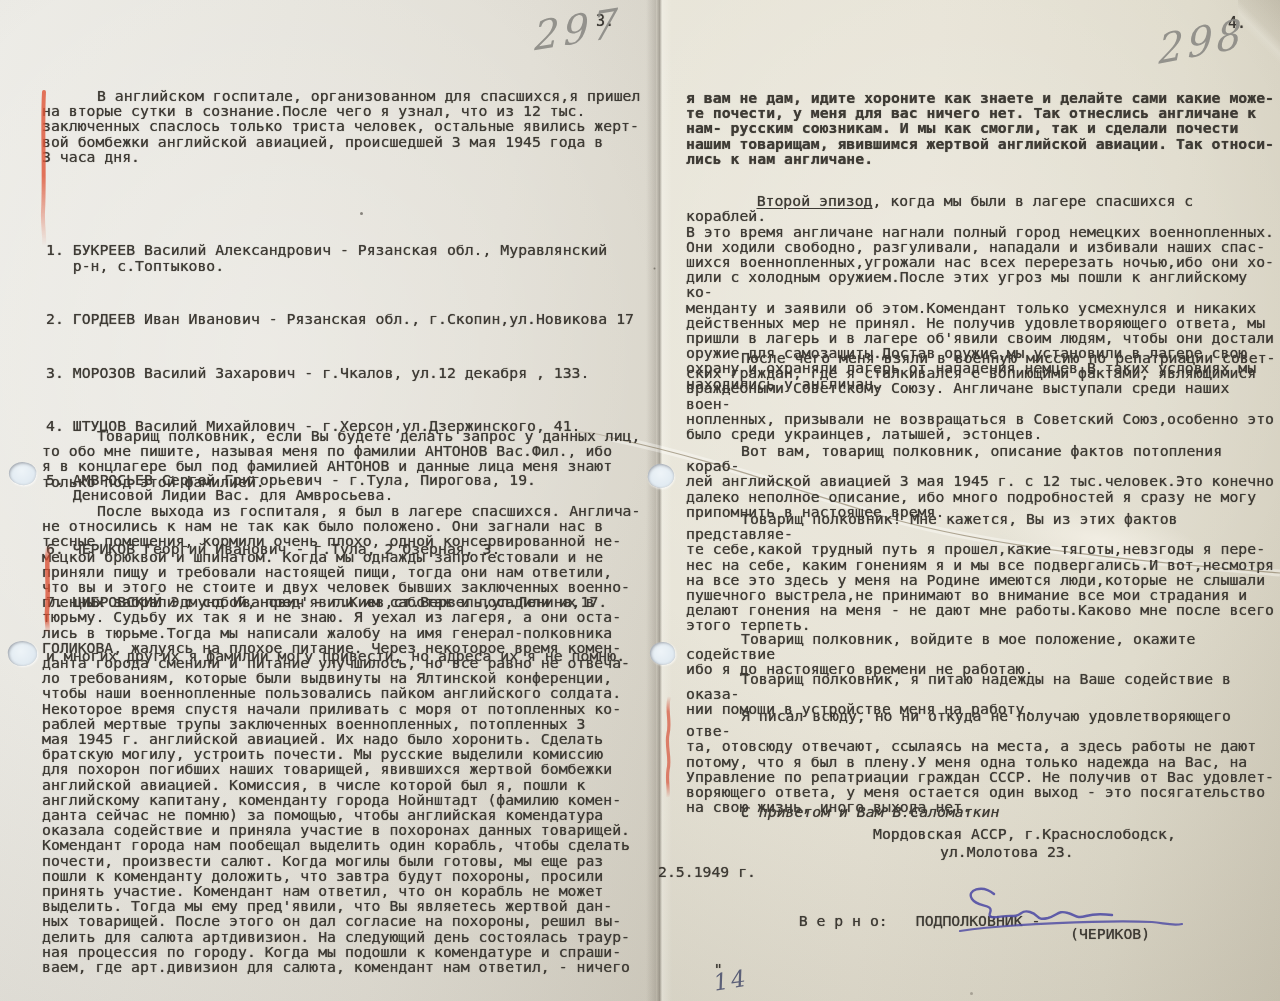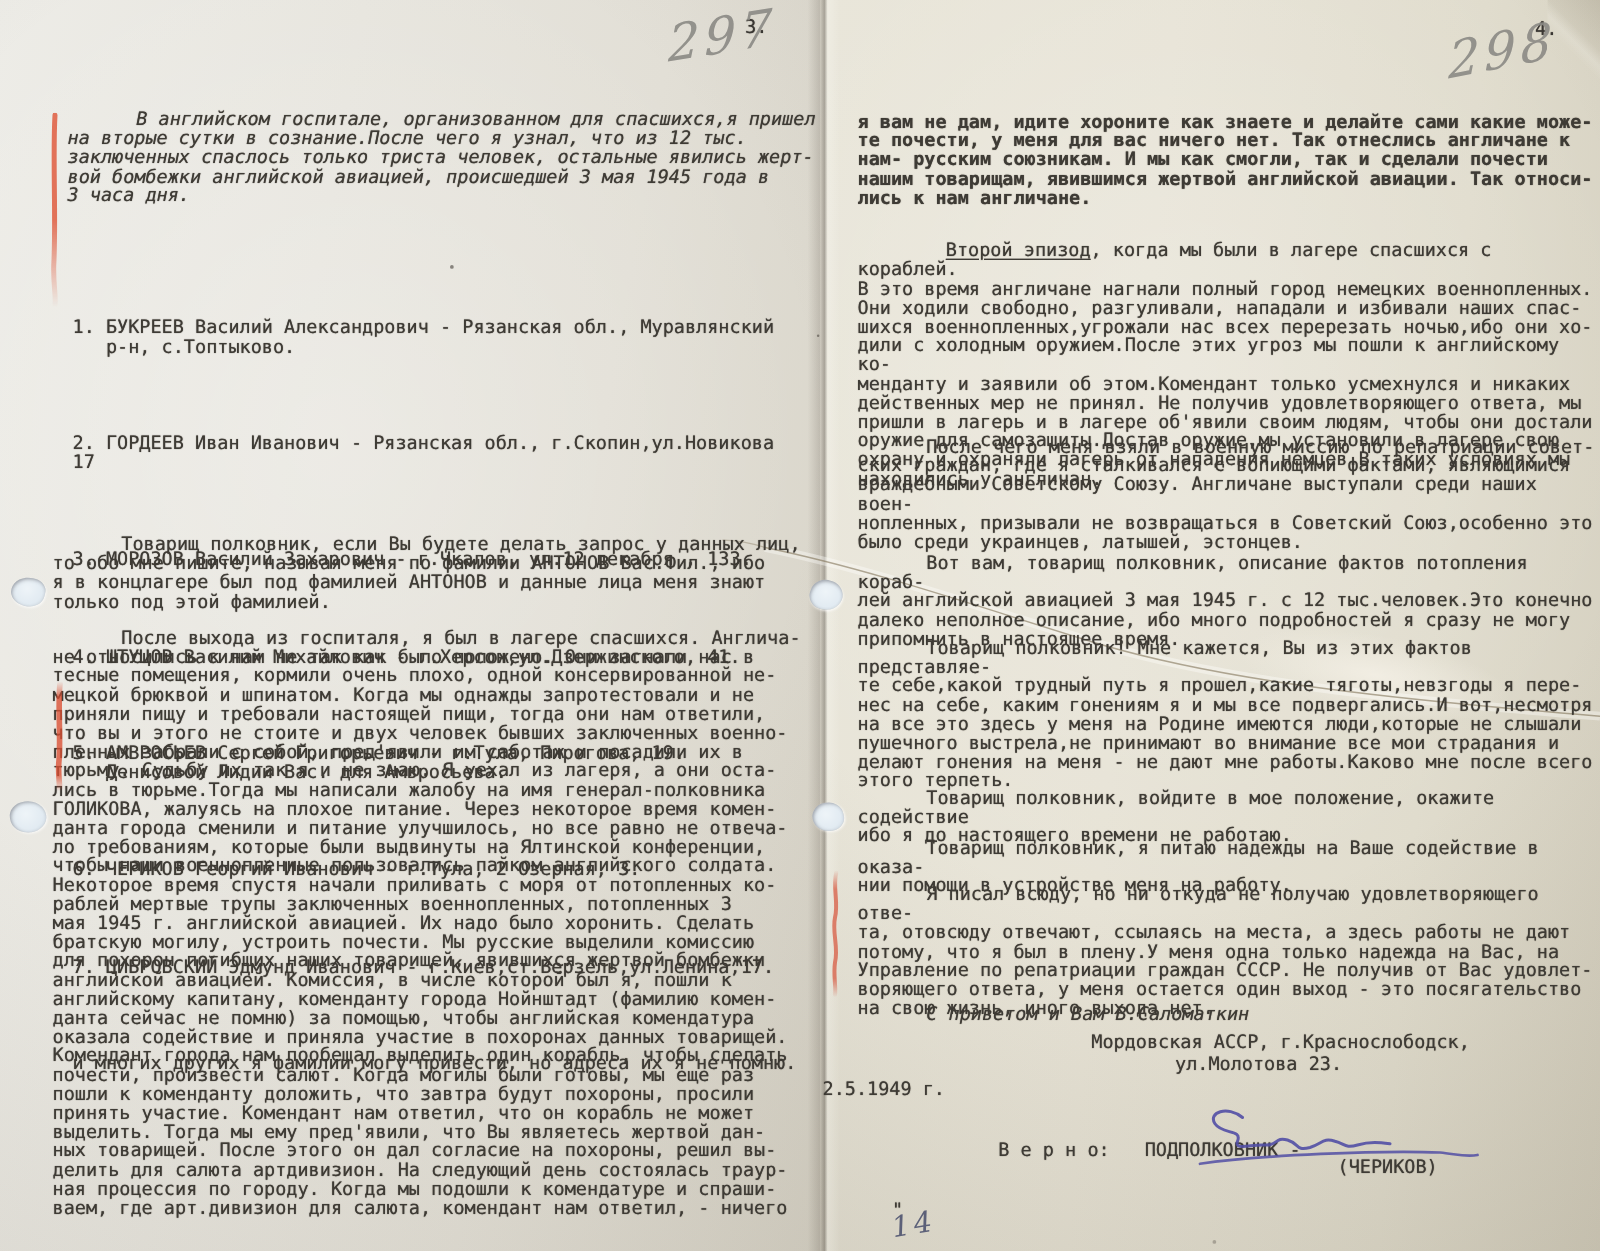--- a/index.html
+++ b/index.html
@@ -19,21 +19,21 @@
     background:radial-gradient(120% 85% at 45% 30%,rgba(255,255,255,.22) 0%,rgba(255,255,255,0) 50%,rgba(95,85,60,.16) 100%);}
   #seam{position:absolute;top:0;left:646px;width:26px;height:1001px;z-index:3;
     background:linear-gradient(90deg,rgba(60,50,40,0) 0%,rgba(60,50,40,.18) 40%,rgba(40,32,24,.34) 52%,rgba(255,255,250,.25) 62%,rgba(60,50,40,0) 100%);}
   #corner-fold{position:absolute;top:0;left:1238px;width:42px;height:66px;z-index:3;
     background:linear-gradient(225deg,rgba(120,110,88,.22) 0%,rgba(120,110,88,.10) 38%,rgba(255,255,255,.12) 50%,rgba(0,0,0,0) 60%);}
   
   .tx{position:absolute;z-index:5;font-size:14.8px;line-height:15.2px;
       color:#3e3b35;white-space:pre-wrap;letter-spacing:0;
       text-shadow:0 0 0.8px rgba(58,52,45,.85);}
   .ind{text-indent:55px;}
-  .tx p{margin:16px;}
+  .tx p{margin:4px;}
   .uline{text-decoration:underline;text-underline-offset:2px;padding-left:35px;}
   .pgnum{position:absolute;z-index:5;font-size:15px;color:#3a3733;
       text-shadow:0 0 0.8px rgba(58,52,45,.85);}
   
   .pencil{position:absolute;z-index:6;font-family:"DejaVu Serif",serif;font-style:italic;
       color:#8b8a85;opacity:.9;letter-spacing:4px;}
   #pencil-297{left:534px;top:6px;font-size:40px;transform:rotate(-9deg) skewX(-10deg);}
   #pencil-298{left:1158px;top:18px;font-size:40px;transform:rotate(-11deg) skewX(-12deg);}
   
   .hand-day{display:inline-block;font-family:"DejaVu Serif",serif;font-style:italic;
@@ -93,21 +93,21 @@
   </svg>
   <svg class="rm fade-tb" style="left:662px;top:696px;" width="14" height="102">
     <path d="M7,2 C4,14 9,26 6,38 C3.5,50 9,62 6,74 C4.5,84 7,94 6,100" fill="none" stroke="rgba(214,70,45,.65)" stroke-width="3.2" stroke-linecap="round"></path>
   </svg>
 
   <div class="speck" style="left:360px;top:212px;"></div>
 
   <span class="pencil" id="pencil-297">297</span>
   <span class="pgnum" style="left:596px;top:12px;">3.</span>
 
-  <div class="tx ind" style="left:54px;top:88px;width:612px;font-style:italic;">В английском госпитале, организованном для спасшихся,я пришел
+  <div class="tx ind" style="left:42px;top:88px;width:612px;">В английском госпитале, организованном для спасшихся,я пришел
 на вторые сутки в сознание.После чего я узнал, что из 12 тыс.
 заключенных спаслось только триста человек, остальные явились жерт-
 вой бомбежки английской авиацией, происшедшей 3 мая 1945 года в
 3 часа дня.</div>
 
 
   <div class="tx" style="left:42px;top:208px;width:612px;">
     <p class="li">1. БУКРЕЕВ Василий Александрович - Рязанская обл., Муравлянский
    р-н, с.Топтыково.</p>
     <p class="li">2. ГОРДЕЕВ Иван Иванович - Рязанская обл., г.Скопин,ул.Новикова 17</p>

